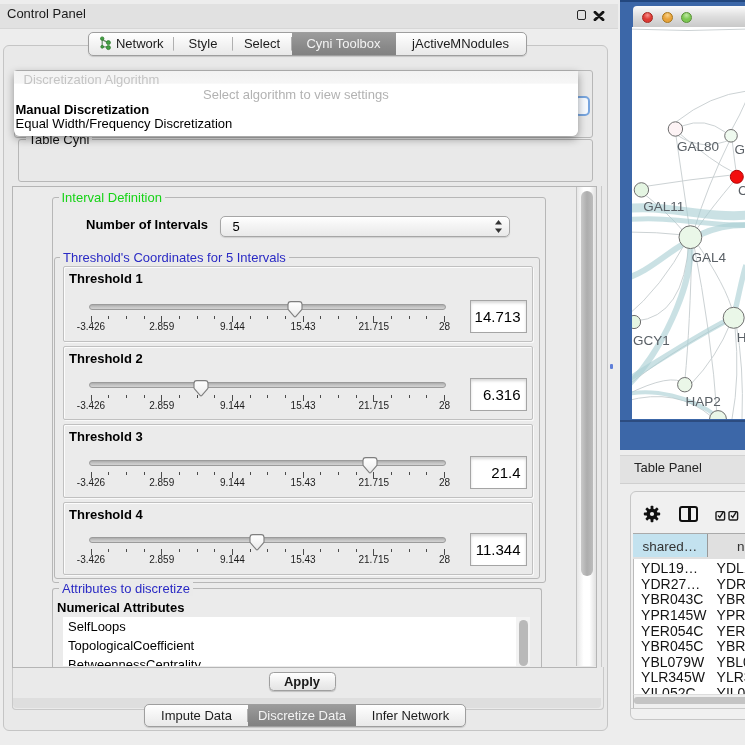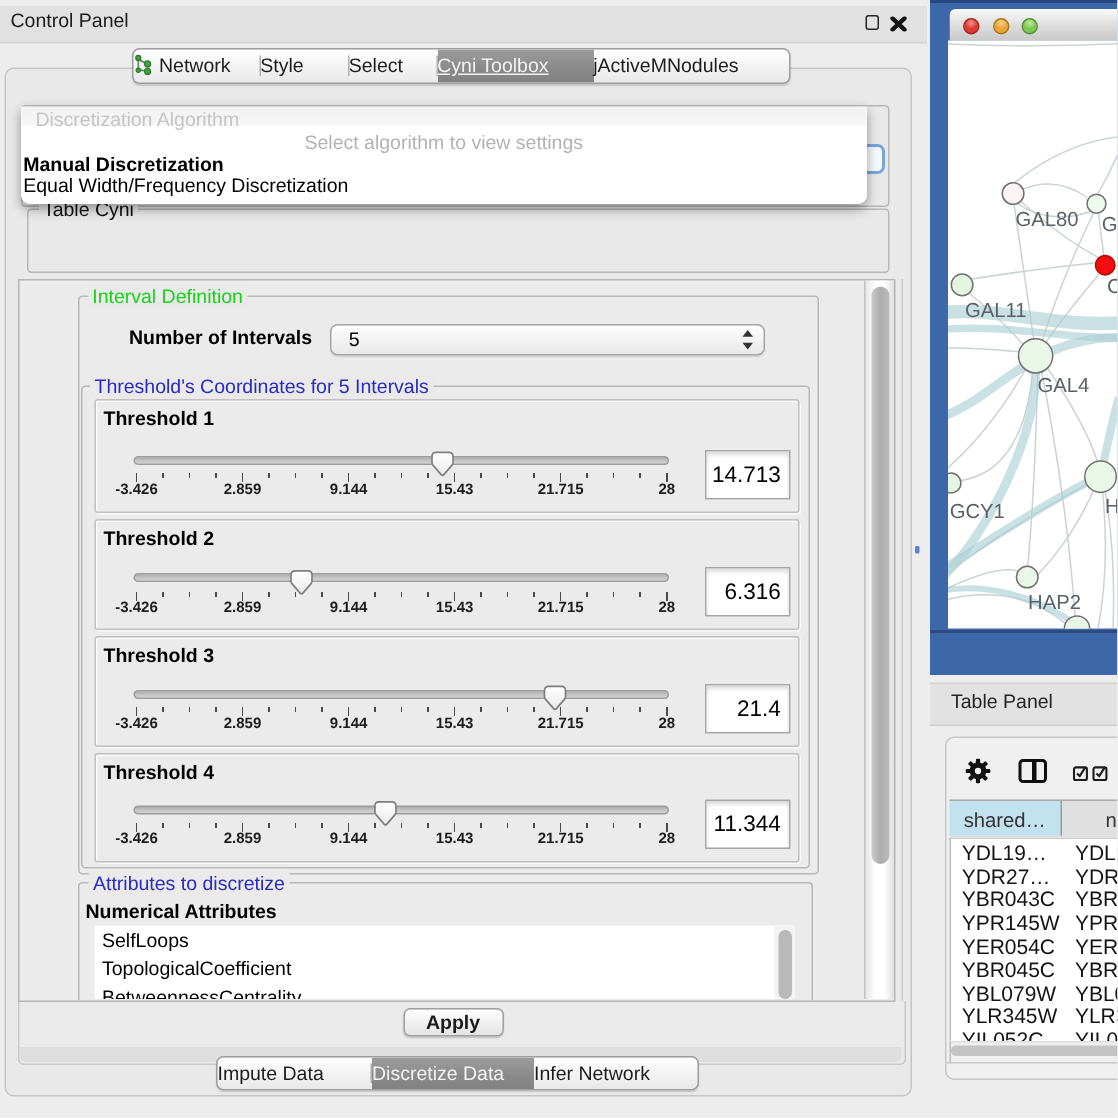--- a/index.html
+++ b/index.html
@@ -14,25 +14,25 @@
   .updn{position:absolute;right:6px;top:50%;transform:translateY(-50%);width:9px;height:13px;}
   .updn svg{display:block}
   .tbox{position:absolute;border:1px solid #c0c0c0;border-radius:2px;
         box-shadow:inset 1px 1px 0 rgba(255,255,255,0.85), 1px 1px 0 rgba(255,255,255,0.7);}
   .thl{position:absolute;font-size:13px;font-weight:bold;color:#000;white-space:nowrap;}
   .track{position:absolute;height:4px;border:1px solid #9b9b9b;border-radius:3px;
          background:linear-gradient(180deg,#ababab,#c6c6c6 55%,#d2d2d2);}
   .vfield{position:absolute;background:#fff;border:1px solid #a5a5a5;
           box-shadow:inset 0 2px 3px rgba(0,0,0,0.16);font-size:15px;color:#000;
           text-align:right;}
-  .slab{position:absolute;font-size:10px;font-weight:bold;color:#1d1d1d;width:44px;text-align:center;white-space:nowrap;}
+  .slab{position:absolute;font-size:10px;font-weight:normal;color:#1d1d1d;width:44px;text-align:center;white-space:nowrap;}
   .seg{display:flex;position:absolute;border:1px solid #9e9e9e;border-radius:5px;overflow:hidden;
        background:linear-gradient(180deg,#ffffff,#efefef 70%,#e9e9e9);
        font-size:13px;color:#1c1c1c;box-shadow:0 1px 1px rgba(0,0,0,0.15);}
-  .seg>div{display:flex;align-items:center;justify-content:flex-start;white-space:nowrap;
+  .seg>div{display:flex;align-items:center;justify-content:center;white-space:nowrap;
       background:linear-gradient(#b0b0b0,#b0b0b0) right center/1px 62% no-repeat;}
   .seg>div:last-child{background:none;}
   .seg>div.sel{background:linear-gradient(180deg,#9c9c9c,#8a8a8a 60%,#828282);color:#f3f3f3;}
 </style></head><body>
 <div id="root">
 
 <div class="a" style="left:0;top:0;width:620px;height:745px;background:#ededed;"></div>
 <div class="a" style="left:0;top:4px;width:618px;height:24px;background:#e1e1e1;border-bottom:1px solid #d6d6d6;"></div>
 <div class="a" style="left:7px;top:3px;height:22px;line-height:22px;font-size:13px;color:#1a1a1a;">Control Panel</div>
 <div class="a" style="left:577px;top:10px;width:7px;height:8px;border:1.7px solid #262626;border-radius:2px;"></div>
@@ -47,21 +47,21 @@
 <div class="seg" style="left:88px;top:32px;width:436.5px;height:21.5px;">
       <div style="width:84.5px;"><svg width="13" height="15" viewBox="0 0 13 15" style="margin-right:4px">
           <path d="M3.2 3.6 L8.6 6.4 M3.2 10.6 L8.6 11.2 M3.2 3.2 L3.2 11" stroke="#6c8f6c" stroke-width="1.2" fill="none"></path>
           <circle cx="3.2" cy="2.6" r="1.7" fill="#44a044" stroke="#2c7a2c" stroke-width="0.8"></circle>
           <circle cx="9.4" cy="6.6" r="2" fill="#44a044" stroke="#2c7a2c" stroke-width="0.8"></circle>
           <circle cx="9.4" cy="11.6" r="2" fill="#44a044" stroke="#2c7a2c" stroke-width="0.8"></circle>
           <circle cx="3.2" cy="10.8" r="1.4" fill="#44a044" stroke="#2c7a2c" stroke-width="0.8"></circle>
         </svg>Network</div>
       <div style="width:59px;">Style</div>
       <div style="width:59px;">Select</div>
-      <div class="sel" style="width:104px;text-decoration:underline;">Cyni Toolbox</div>
+      <div class="sel" style="width:104px;">Cyni Toolbox</div>
       <div style="flex:1;">jActiveMNodules</div>
     </div>
 <div class="gbox" style="left:13.6px;top:69.9px;width:577.4px;height:66px;"></div>
 <div class="a" style="left:574px;top:96px;width:11.5px;height:15.5px;border:2.4px solid #78a5de;border-radius:5px;background:#f6faff;"></div>
 <div class="a" style="left:14px;top:70.5px;width:563.7px;height:65.3px;background:linear-gradient(180deg,#f2f2f2 0px,#f6f6f6 12px,#ffffff 13.5px);border-radius:0 0 6px 6px;box-shadow:0 3px 8px rgba(0,0,0,0.38);z-index:10;">
       <div class="a" style="left:9.6px;top:1.5px;font-size:13px;color:#c4c4c4;white-space:nowrap;">Discretization Algorithm</div>
       <div class="a" style="left:0;right:0;top:16px;text-align:center;font-size:13px;color:#b2b2b2;">Select algorithm to view settings</div>
       <div class="a" style="left:1.5px;top:31.5px;font-size:13px;font-weight:bold;color:#000;">Manual Discretization</div>
       <div class="a" style="left:1.5px;top:45px;font-size:13px;color:#000;">Equal Width/Frequency Discretization</div>
     </div>

